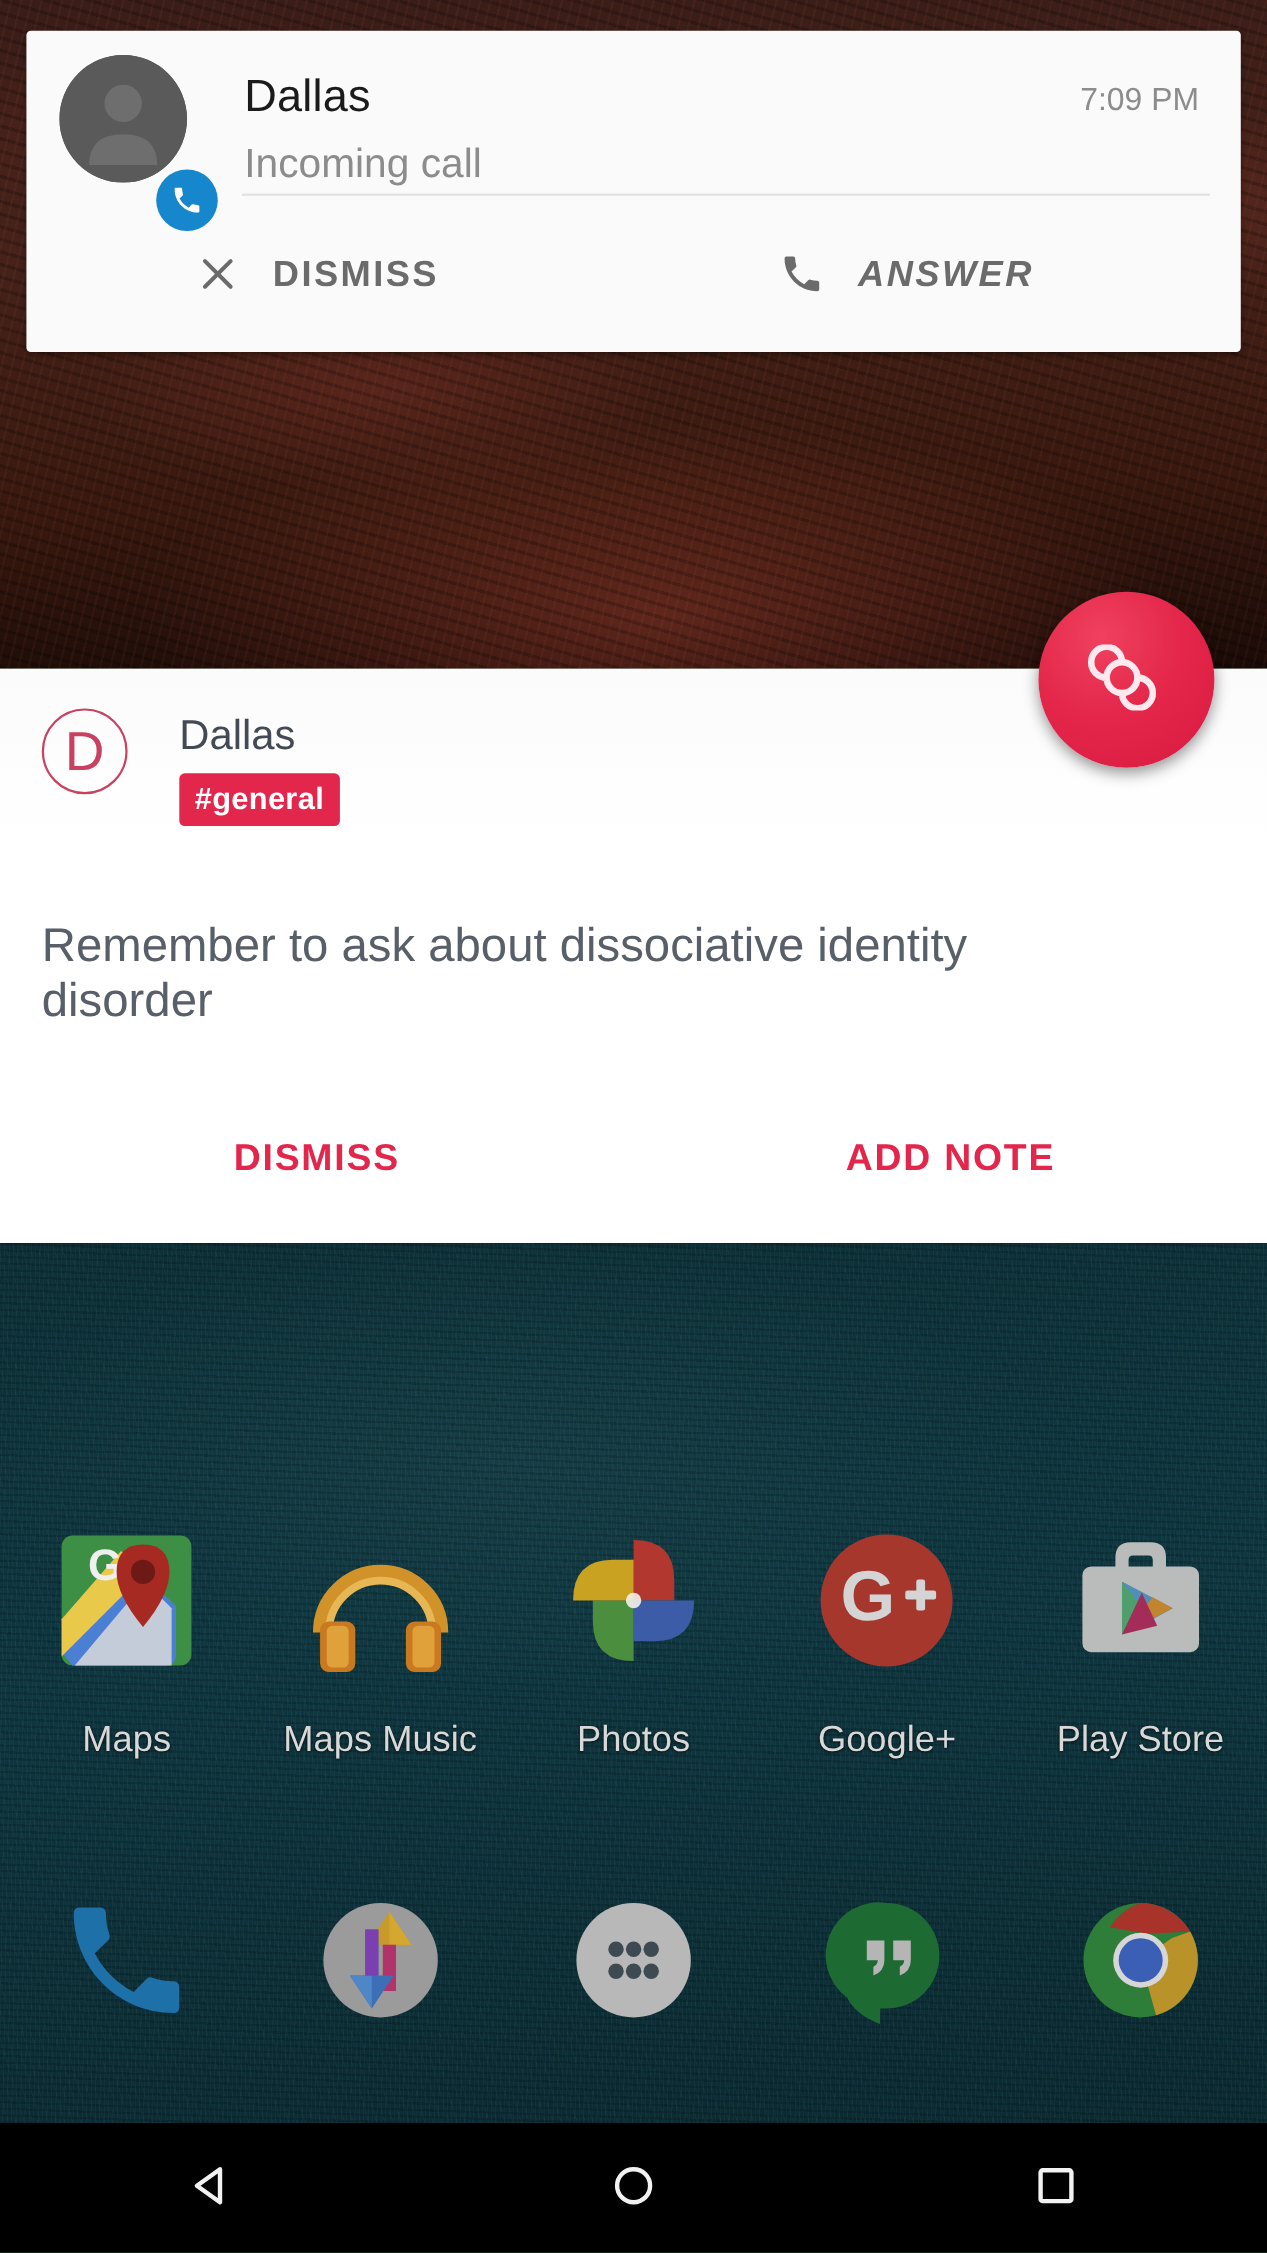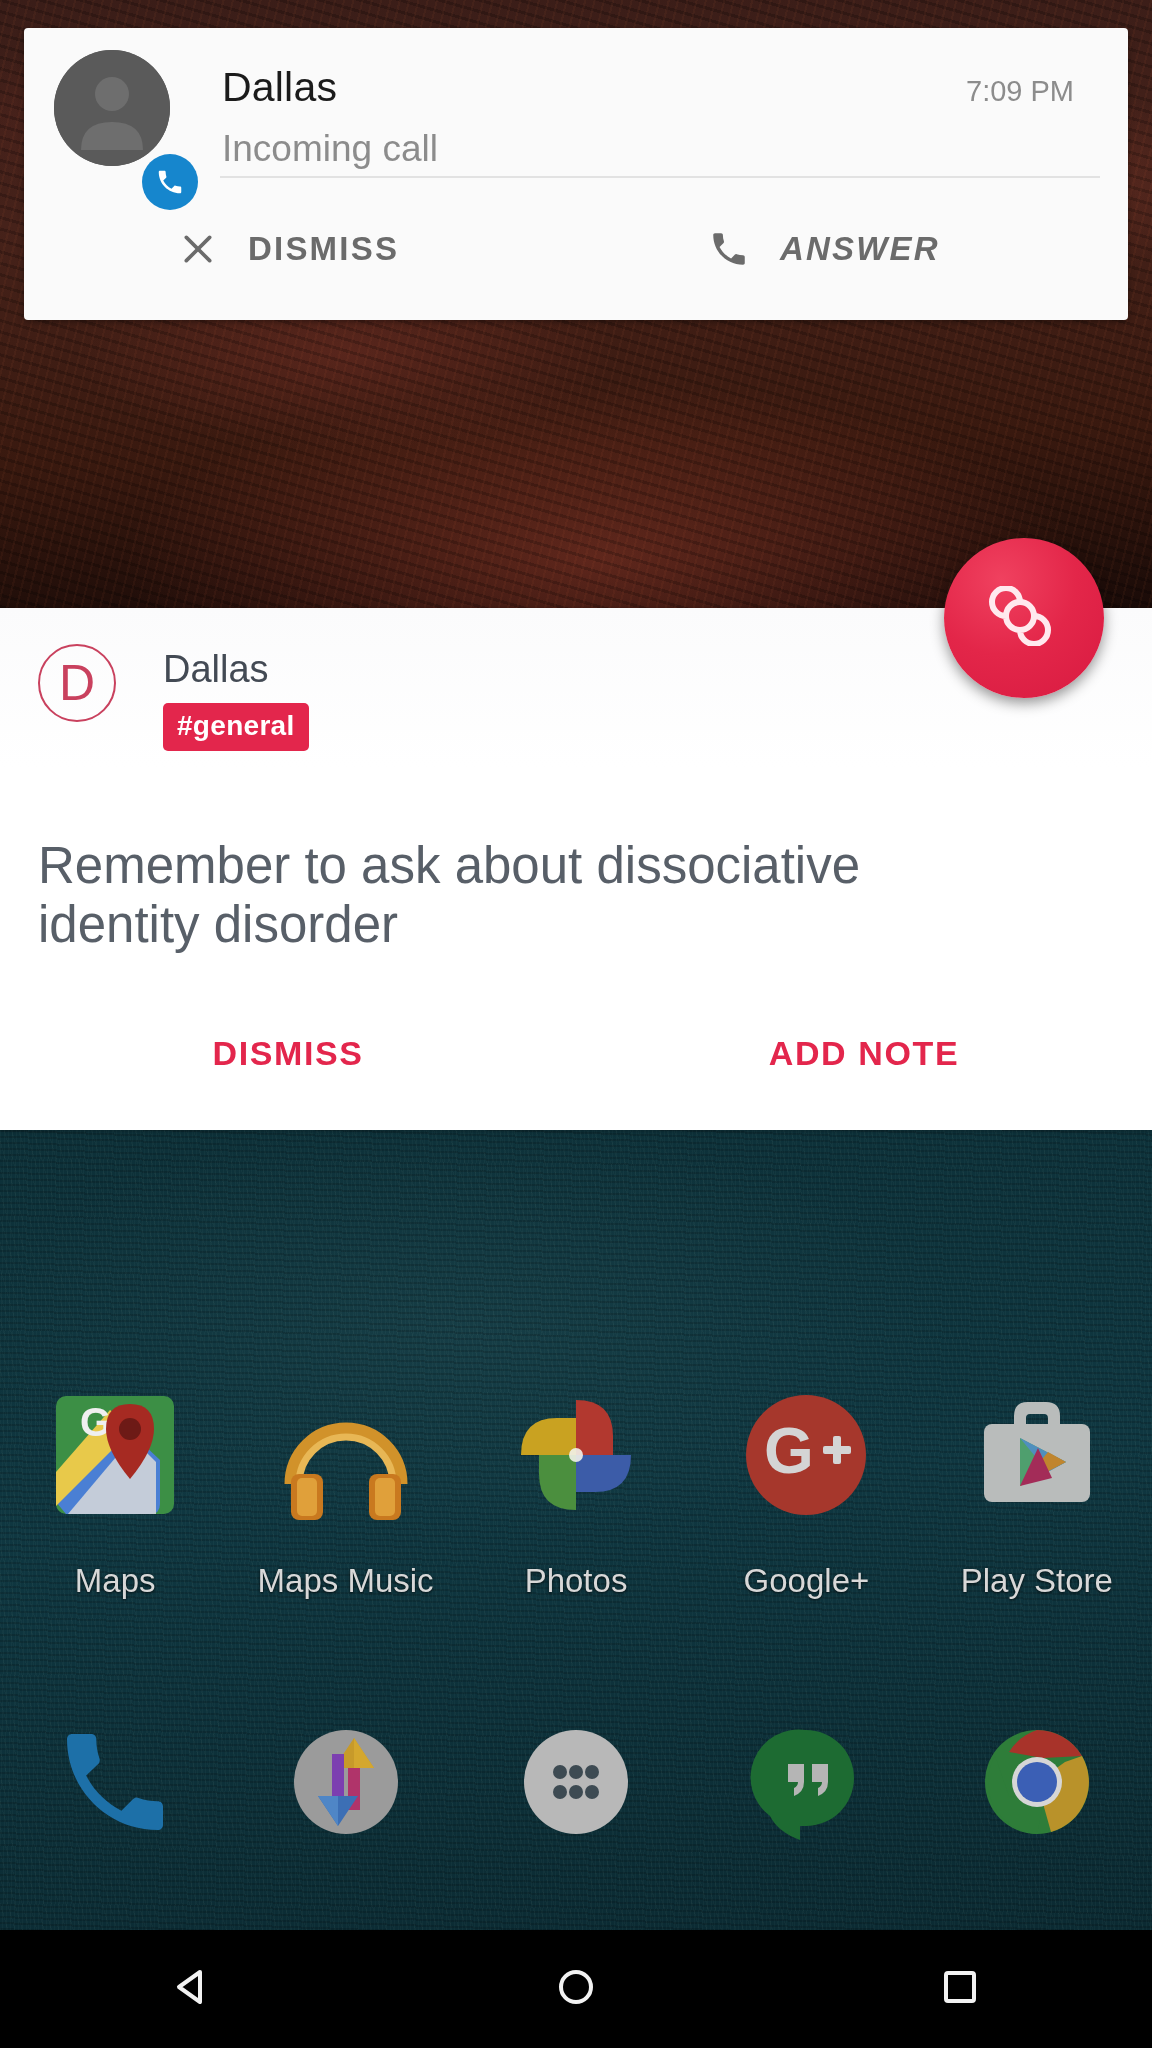--- a/index.html
+++ b/index.html
@@ -63,21 +63,21 @@
   }
   .call-name{
     position:absolute; left:198px; top:36px;
     font-size:41px; color:#1b1b1b; letter-spacing:.2px;
   }
   .call-sub{
     position:absolute; left:198px; top:100px;
     font-size:37px; color:#8c8c8c;
   }
   .call-time{
-    position:absolute; right:54px; top:47px;
+    position:absolute; right:38px; top:47px;
     font-size:29px; color:#8c8c8c;
   }
   .call-divider{
     position:absolute; left:196px; right:28px; top:148px; height:2px; background:#e2e2e2;
   }
   .call-actions{ position:absolute; left:0; top:150px; width:100%; height:142px; display:flex; }
   .call-act{
     flex:1; display:flex; align-items:center; padding-left:154px;
     color:#6b6b6b; font-size:33px; font-weight:bold; letter-spacing:2.2px;
   }
@@ -103,21 +103,21 @@
     position:absolute; left:163px; top:40px;
     font-size:38px; color:#434a54;
   }
   .chan-badge{
     position:absolute; left:163px; top:95px;
     background:#e3264c; color:#fff; border-radius:5px;
     padding:7px 14px 9px; font-size:28px; font-weight:bold; letter-spacing:.3px;text-align:center;
   }
   .note-body{
     position:absolute; left:38px; top:228px; width:990px;
-    font-size:51px; line-height:1.16; color:#585f68; font-weight:300;
+    font-size:43px; line-height:1.16; color:#585f68; font-weight:300;
   }
   .note-actions{ position:absolute; left:0; top:390px; width:100%; height:110px; display:flex; }
   .note-act{
     flex:1; display:flex; align-items:center; justify-content:center;
     color:#e3264c; font-size:34px; font-weight:bold; letter-spacing:1.6px;
   }
 
   
   .fab{
     position:absolute; left:944px; top:538px; width:160px; height:160px;

